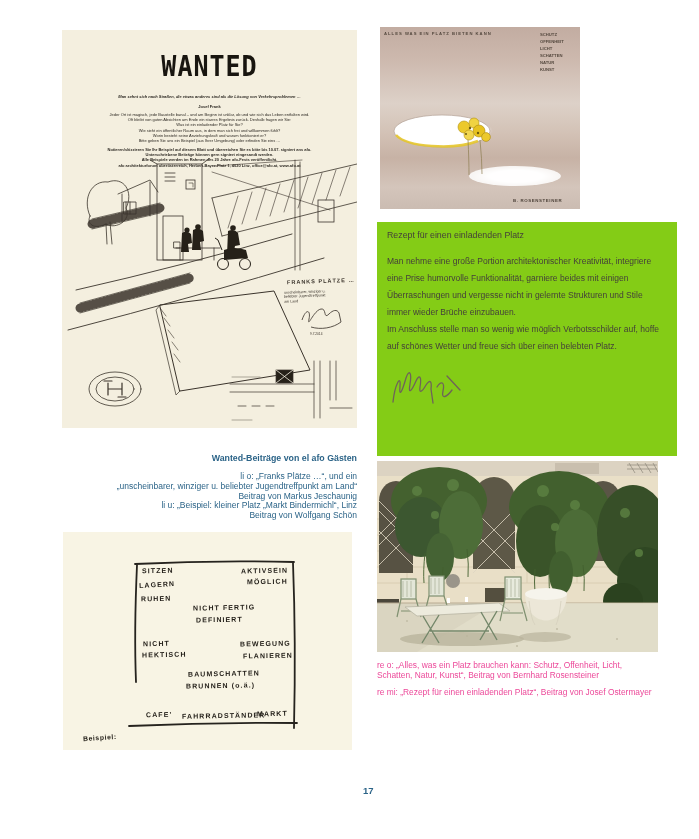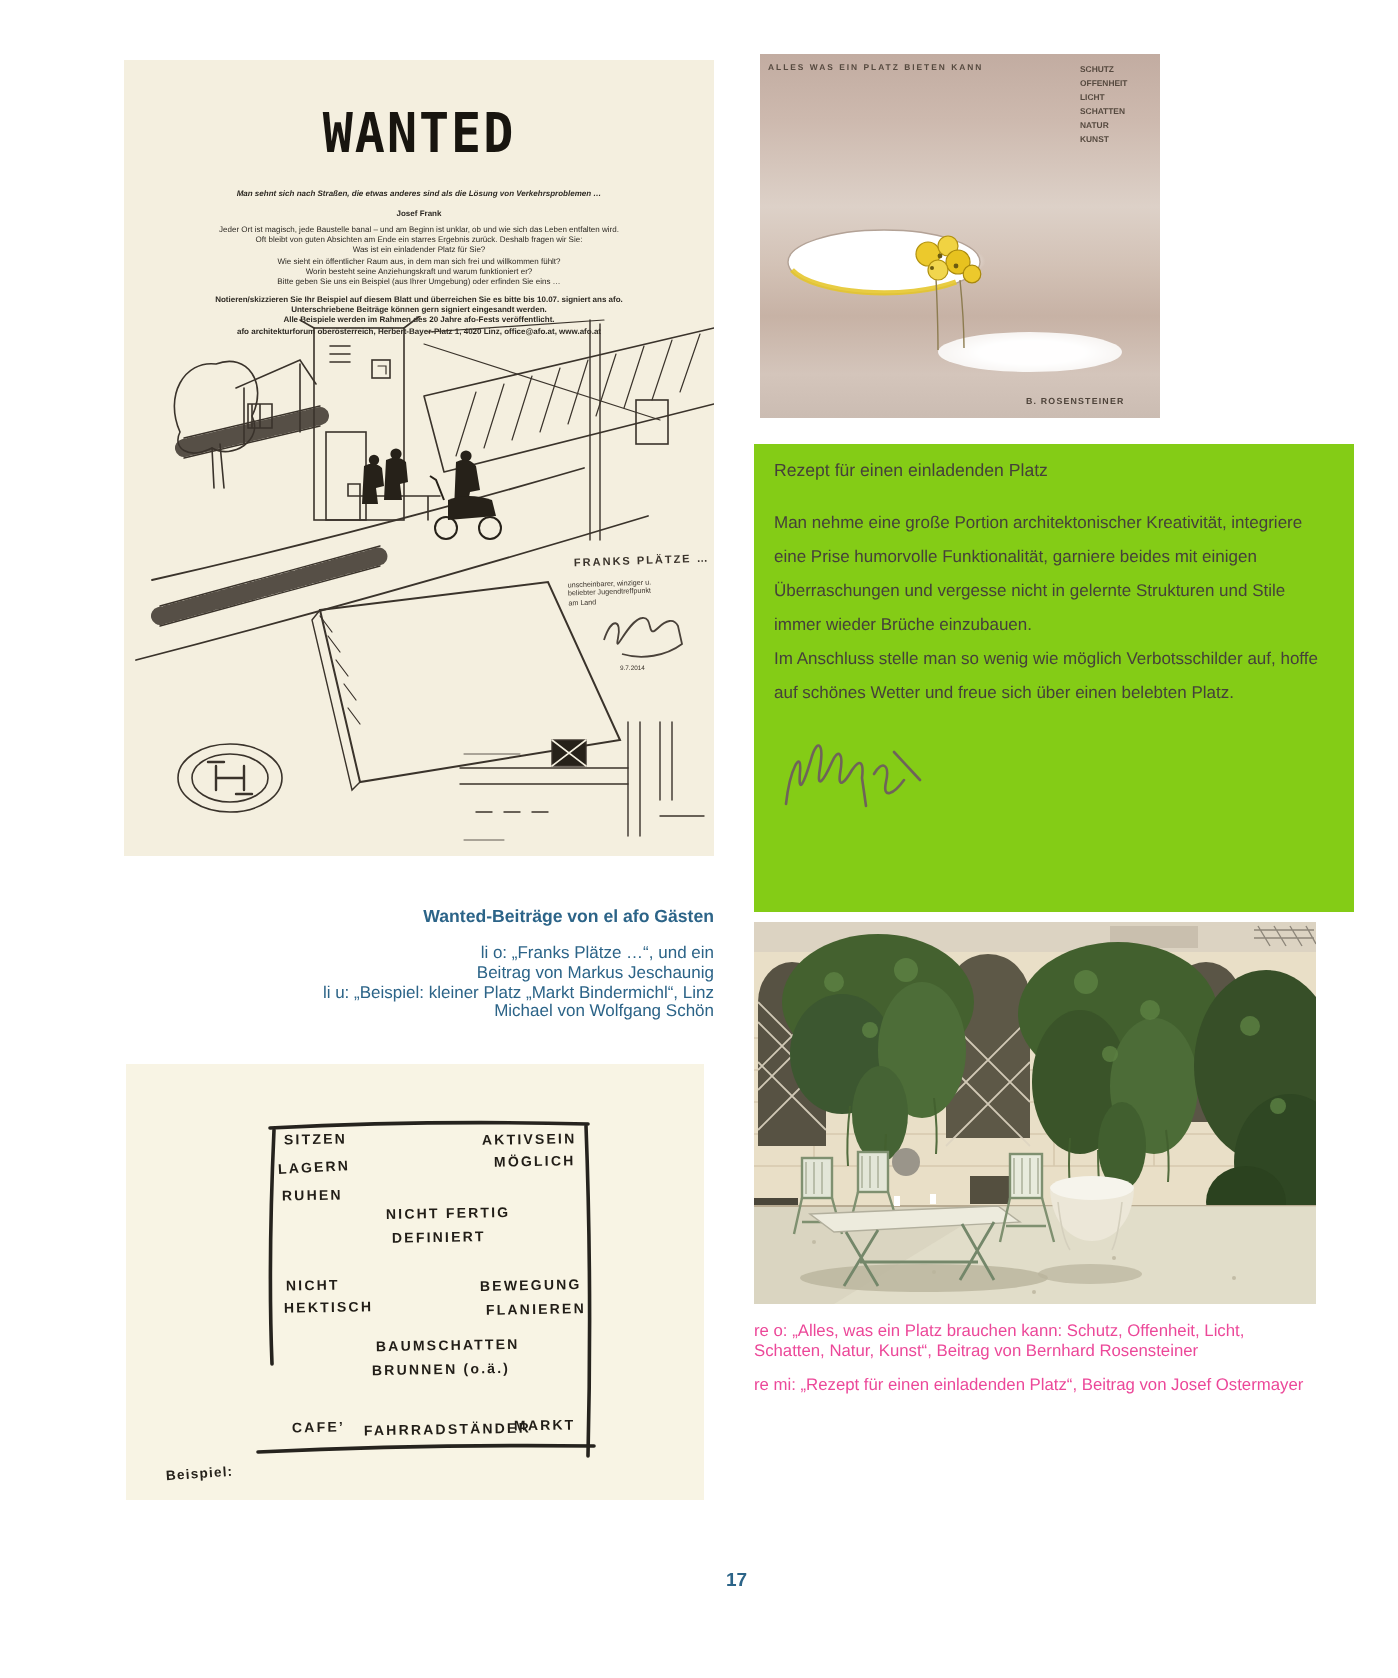--- a/index.html
+++ b/index.html
@@ -160,23 +160,24 @@
     <span class="hw-note" style="left:225px;top:248px;">FRANKS PLÄTZE …</span>
     <span class="hw-note-small" style="left:222px;top:260px;">unscheinbarer, winziger u.
 beliebter Jugendtreffpunkt
 am Land</span>
     <span class="hw-date" style="left:248px;top:302px;">9.7.2014</span>
   </div>
 
   <div class="panel cap-left">
     <p class="cap-head">Wanted-Beiträge von el afo Gästen</p>
     <div class="cap-line">li o: „Franks Plätze …“, und ein</div>
+    <div class="cap-line">„unscheinbarer, winziger u. beliebter Jugendtreffpunkt am Land“</div>
     <div class="cap-line">Beitrag von Markus Jeschaunig</div>
     <div class="cap-line">li u: „Beispiel: kleiner Platz „Markt Bindermichl“, Linz</div>
-    <div class="cap-line">Michael von Wolfgang Schön</div>
+    <div class="cap-line">Beitrag von Wolfgang Schön</div>
   </div>
 
   <div class="panel beispiel">
     <svg class="abs" style="left:0;top:0;" width="289" height="218" viewBox="0 0 289 218">
       <g stroke="#26231e" stroke-width="1.8" fill="none" stroke-linecap="round">
         <path d="M72,32 Q150,28 231,30"></path>
         <path d="M74,33 Q71,100 73,150"></path>
         <path d="M230,31 Q233,110 231,196"></path>
         <path d="M66,194 Q150,190 234,191"></path>
       </g>

